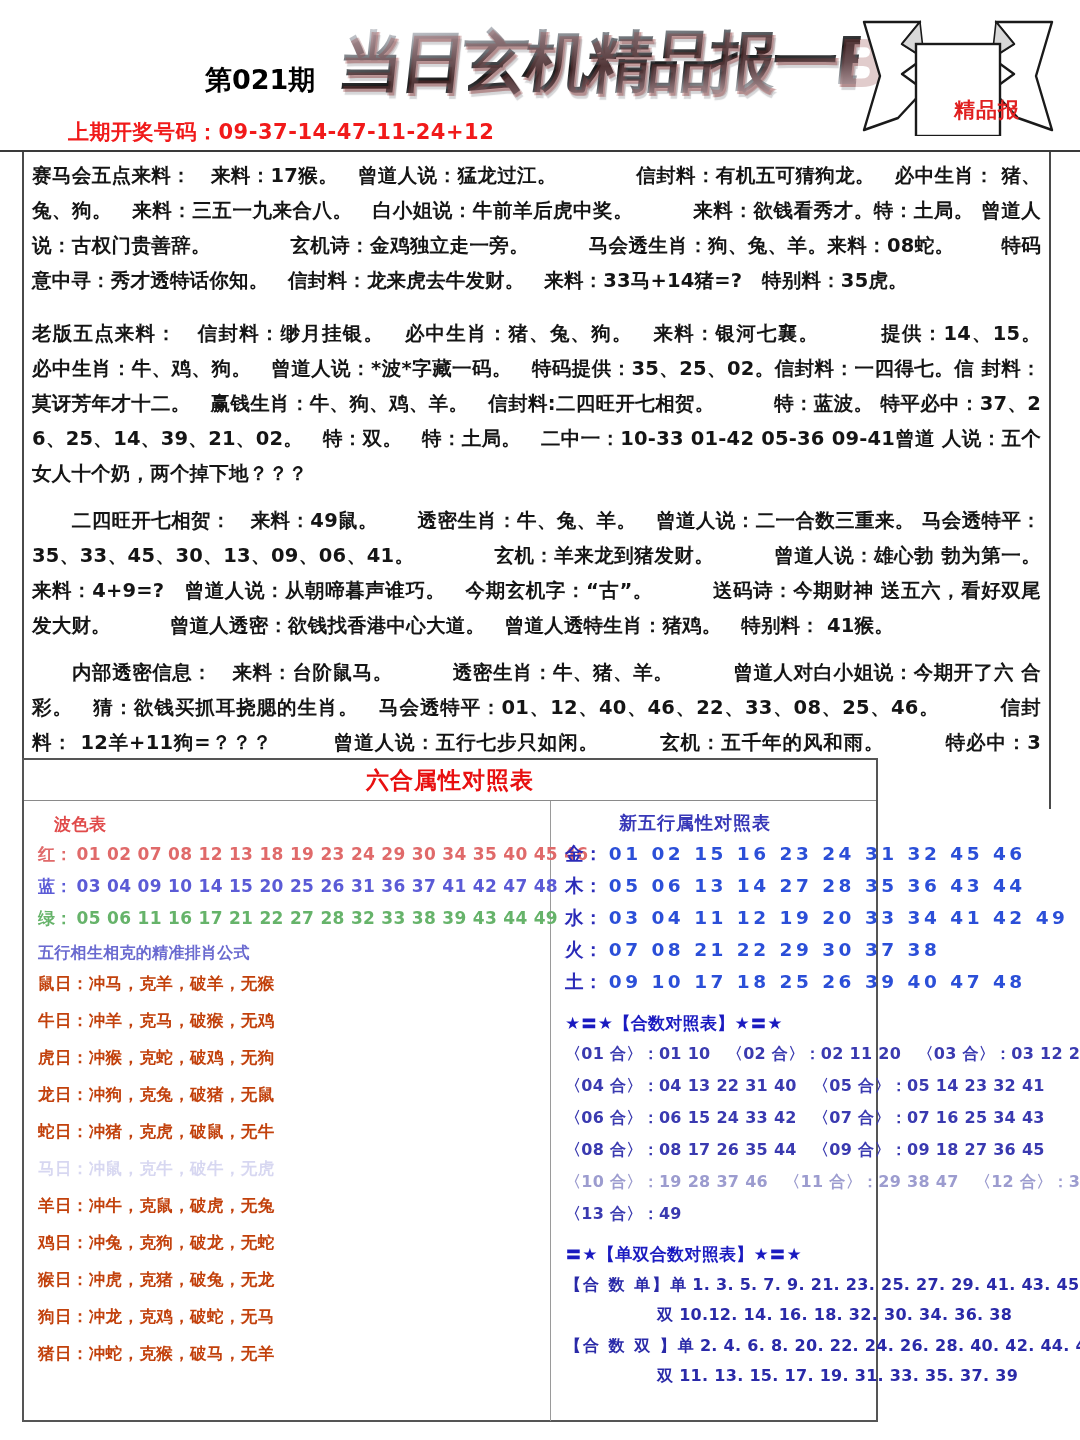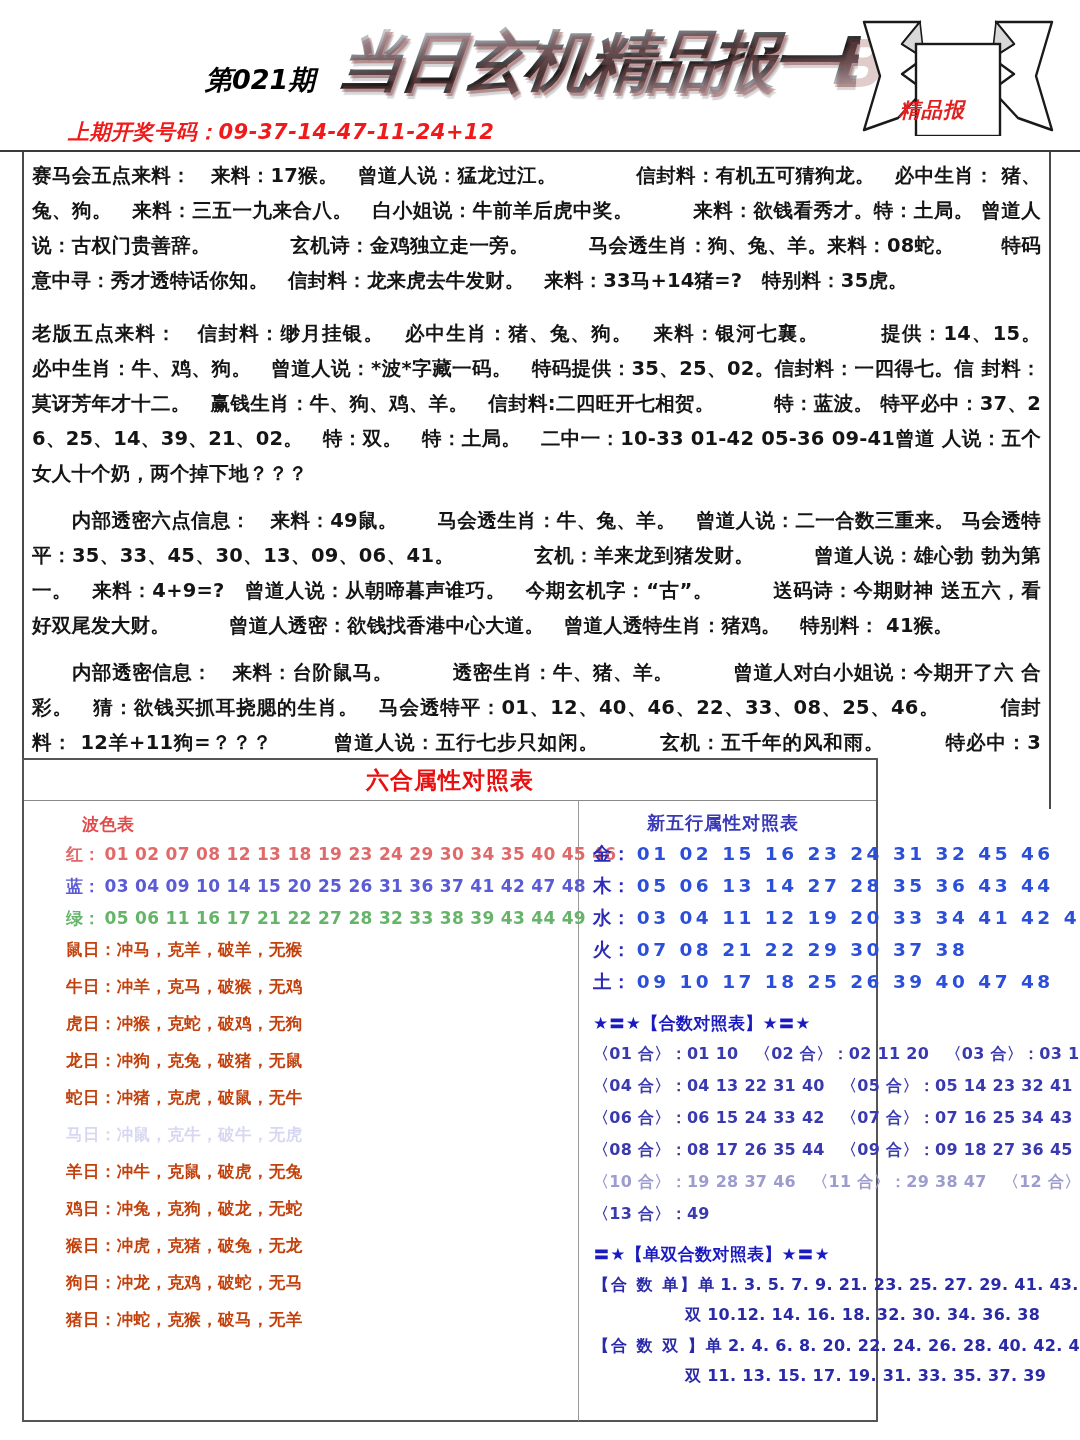--- a/index.html
+++ b/index.html
@@ -15,21 +15,20 @@
     width:1080px;height:1440px;
     box-sizing:border-box;
     padding:0;
   }
 
   
   .header{
     position:relative;
     height:150px;
     width:1080px;
-    font-style:italic;
   }
   .issue-no{
     position:absolute;
     left:205px;top:62px;
     font-size:27px;
     font-weight:bold;
     color:#000;
     letter-spacing:0px;
     font-family:"DejaVu Sans","Liberation Sans",sans-serif;
   }
@@ -63,21 +62,21 @@
     z-index:-1;
   }
   .ribbon{
     position:absolute;
     left:858px;top:18px;
     width:200px;height:118px;
   }
   .ribbon svg{display:block;}
   .ribbon-label{
     position:absolute;
-    left:892px;top:96px;
+    left:947px;top:96px;
     width:80px;
     text-align:center;
     font-size:21px;
     font-weight:bold;
     color:#e02020;
     letter-spacing:1px;
   }
   .prev-draw{
     position:absolute;
     left:62px;top:118px;
@@ -132,21 +131,20 @@
     text-align:center;
     font-size:23px;
     font-weight:bold;
     color:#e81010;
     border-bottom:1px solid #8a8a8a;
     letter-spacing:1px;
   }
   .cols{
     display:flex;
     height:620px;
-    padding-left:28px;
   }
   .col-l{
     width:527px;
     box-sizing:border-box;
     padding:10px 0 0 14px;
     border-right:1px solid #9a9a9a;
   }
   .col-r{
     flex:1;
     box-sizing:border-box;
@@ -245,21 +243,21 @@
 
     <p class="para">
       <span>老版五点来料：　信封料：缈月挂银。　必中生肖：猪、兔、狗。　来料：银河七襄。　　　提供：14、15。</span>
       <span>　　必中生肖：牛、鸡、狗。　曾道人说：*波*字藏一码。　特码提供：35、25、02。信封料：一四得七。信</span>
       <span>封料：莫讶芳年才十二。　赢钱生肖：牛、狗、鸡、羊。　信封料:二四旺开七相贺。　　　特：蓝波。</span>
       <span>特平必中：37、26、25、14、39、21、02。　特：双。　特：土局。　二中一：10-33 01-42 05-36 09-41曾道</span>
       <span>人说：五个女人十个奶，两个掉下地？？？</span>
     </p>
 
     <p class="para">
-      <span>　　内部透密六点信息：　来料：49鼠。　　马会透生肖：牛、兔、羊。　曾道人说：二一合数三重来。</span>
+      <span>　　二四旺开七相贺：　来料：49鼠。　　透密生肖：牛、兔、羊。　曾道人说：二一合数三重来。</span>
       <span>马会透特平：35、33、45、30、13、09、06、41。　　　　玄机：羊来龙到猪发财。　　　曾道人说：雄心勃</span>
       <span>勃为第一。　来料：4+9=?　曾道人说：从朝啼暮声谁巧。　今期玄机字：“古”。　　　送码诗：今期财神</span>
       <span>送五六，看好双尾发大财。　　　曾道人透密：欲钱找香港中心大道。　曾道人透特生肖：猪鸡。　特别料：</span>
       <span>41猴。</span>
     </p>
 
     <p class="para">
       <span>　　内部透密信息：　来料：台阶鼠马。　　　透密生肖：牛、猪、羊。　　　曾道人对白小姐说：今期开了六</span>
       <span>合彩。　猜：欲钱买抓耳挠腮的生肖。　马会透特平：01、12、40、46、22、33、08、25、46。　　　信封料：</span>
       <span>12羊+11狗=？？？　　　曾道人说：五行七步只如闲。　　　玄机：五千年的风和雨。　　　特必中：32、</span>
@@ -280,20 +278,21 @@
         <div class="wave-row wave-red">
           <span>红：</span><span class="nums">01 02 07 08 12 13 18 19 23 24 29 30 34 35 40 45 46</span>
         </div>
         <div class="wave-row wave-blue">
           <span>蓝：</span><span class="nums">03 04 09 10 14 15 20 25 26 31 36 37 41 42 47 48</span>
         </div>
         <div class="wave-row wave-green">
           <span>绿：</span><span class="nums">05 06 11 16 17 21 22 27 28 32 33 38 39 43 44 49</span>
         </div>
 
+        <div class="formula-title">五行相生相克的精准排肖公式</div>
 
         <div class="zodiac-row">鼠日：冲马，克羊，破羊，无猴</div>
         <div class="zodiac-row">牛日：冲羊，克马，破猴，无鸡</div>
         <div class="zodiac-row">虎日：冲猴，克蛇，破鸡，无狗</div>
         <div class="zodiac-row">龙日：冲狗，克兔，破猪，无鼠</div>
         <div class="zodiac-row">蛇日：冲猪，克虎，破鼠，无牛</div>
         <div class="zodiac-row faded">马日：冲鼠，克牛，破牛，无虎</div>
         <div class="zodiac-row">羊日：冲牛，克鼠，破虎，无兔</div>
         <div class="zodiac-row">鸡日：冲兔，克狗，破龙，无蛇</div>
         <div class="zodiac-row">猴日：冲虎，克猪，破兔，无龙</div>

